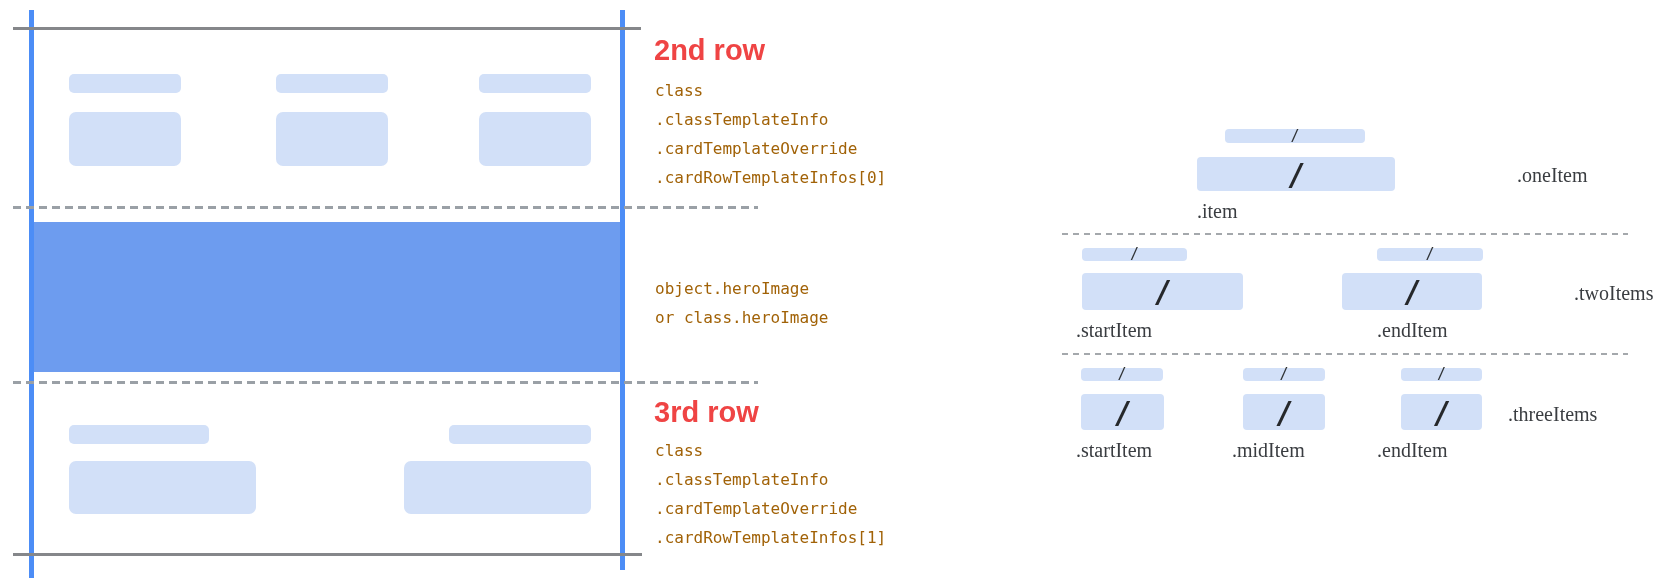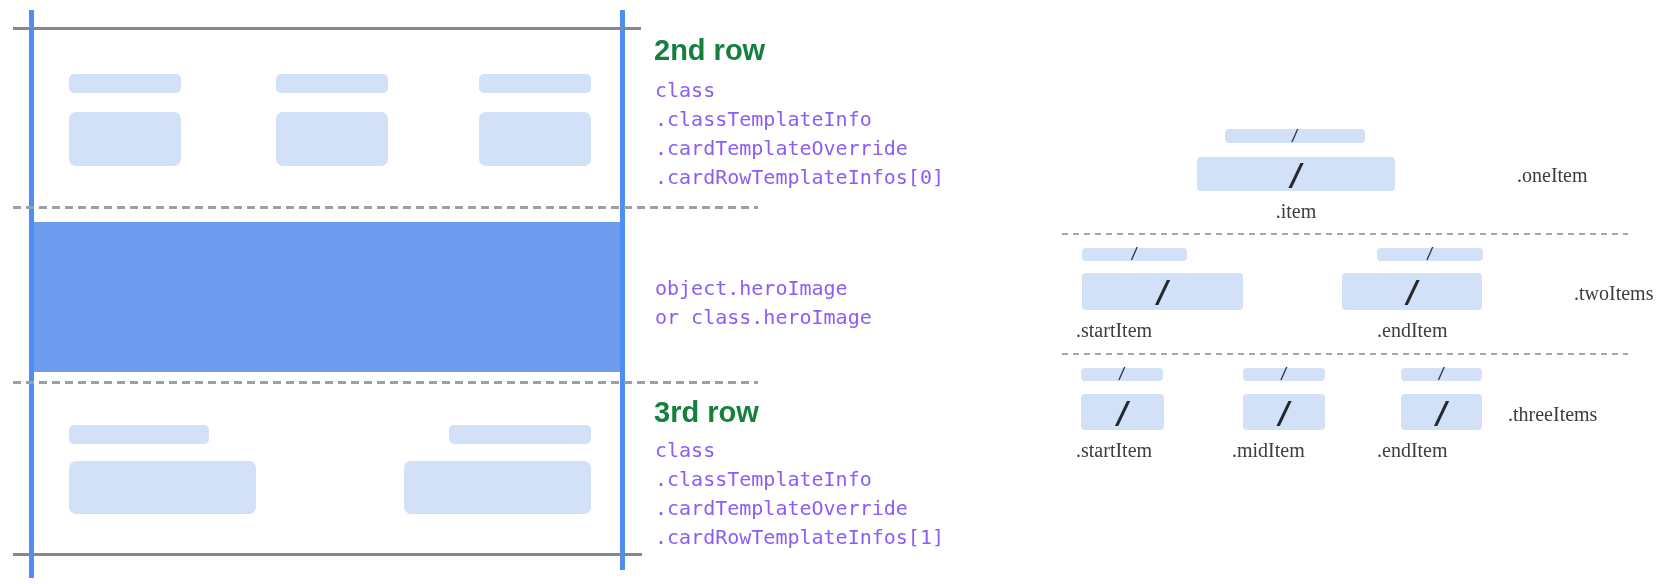--- a/index.html
+++ b/index.html
@@ -12,24 +12,24 @@
   .dash-r{height:2px;background:repeating-linear-gradient(90deg,#a4a8ac 0 6px,transparent 6px 11px);}
   .hero{background:#6d9cef;}
   .bar{background:#d2e0f8;border-radius:5px;}
   .bar-lg{background:#d2e0f8;border-radius:7px;}
   .slashbar{display:flex;align-items:center;justify-content:center;}
   .slash-sm{font-family:"DejaVu Sans Mono",monospace;font-size:15px;font-weight:normal;
             color:#2f3235;line-height:1;}
   .slash-lg{font-family:"DejaVu Sans Mono",monospace;font-size:31px;font-weight:bold;
             color:#26282b;line-height:1;}
   .hdg{font-family:"Liberation Sans",sans-serif;font-weight:bold;font-size:29px;
-       color:#15803d;line-height:1;}
-  .mono{font-family:"DejaVu Sans Mono",monospace;font-size:20px;color:#8b5cf6;line-height:29px;}
+       color:#ef4444;line-height:1;}
+  .mono{font-family:"DejaVu Sans Mono",monospace;font-size:16px;color:#a16207;line-height:29px;}
   .mono-label{font-family:Liberation Serif, serif;font-size:20px;color:#3a3d41;line-height:24px;}
-  .center{text-align:center;}
+  .center{}
 </style>
 </head>
 <body>
 
 <div id="stage">
 
   <div class="abs vline" style="left:29px;top:10px;height:568px;"></div>
   <div class="abs vline" style="left:620px;top:10px;height:560px;"></div>
   <div class="abs solid-line" style="left:13px;top:27px;width:628px;"></div>
   <div class="abs solid-line" style="left:13px;top:553px;width:629px;"></div>

